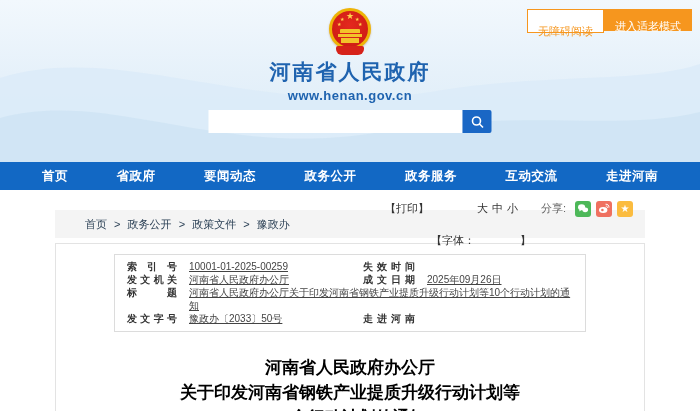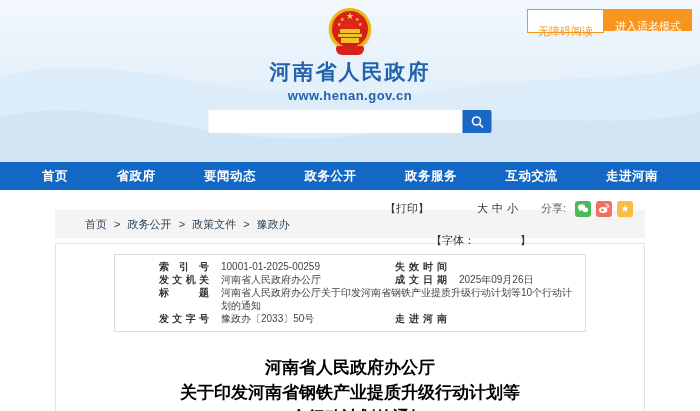--- a/index.html
+++ b/index.html
@@ -80,24 +80,24 @@
 
   
   .content-panel {
     margin-top: 5px; background: #ffffff; border: 1px solid #e3e3e3;
     height: 220px; padding-top: 10px;
   }
   .meta-table {
     width: 472px; margin: 0 auto; border: 1px solid #dcdcdc;
     padding: 5px 12px 6px 12px; font-size: 10px; color: #444;
   }
-  .meta-row { display: grid; grid-template-columns: 50px 186px 52px 1fr; line-height: 13px; margin-left: 32px; }
+  .meta-row { display: grid; grid-template-columns: 50px 186px 52px 1fr; line-height: 13px; }
   .meta-row.full { grid-template-columns: 50px 1fr; }
   .meta-label { font-weight: bold; color: #333; text-align: justify; text-align-last: justify; padding-right: 0; }
-  .meta-value { padding-left: 12px; color: #444; white-space: nowrap; overflow: hidden; }
+  .meta-value { padding-left: 12px; color: #444; white-space: nowrap; overflow: hidden; text-decoration: underline; }
   .meta-row.full .meta-value { white-space: normal; }
 
   .doc-title {
     margin-top: 23px; text-align: center; color: #000;
     font-family: "Liberation Serif", "DejaVu Serif", serif;
     font-weight: bold; font-size: 17px; line-height: 25px;
   }
 </style>
 </head>
 <body>

